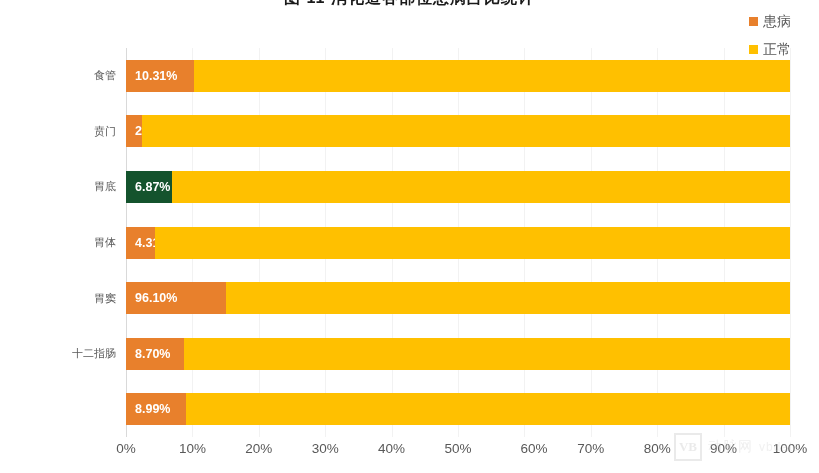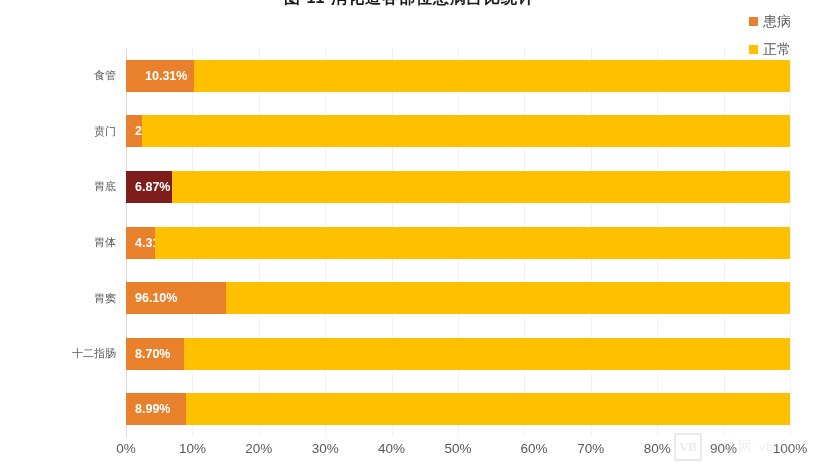--- a/index.html
+++ b/index.html
@@ -128,33 +128,33 @@
         <div class="gridline" style="left: 265.6px;"></div>
         <div class="gridline" style="left: 332px;"></div>
         <div class="gridline" style="left: 398.4px;"></div>
         <div class="gridline" style="left: 464.8px;"></div>
         <div class="gridline" style="left: 531.2px;"></div>
         <div class="gridline" style="left: 597.6px;"></div>
         <div class="gridline" style="left: 664px;"></div>
       </div>
     <div class="barlayer">
         <div class="row" style="top: 11.7857px;">
-          <div class="seg seg-ill" style="left: 0px; width: 68.4584px; background: rgb(232, 128, 44); padding-left: 10px;">
+          <div class="seg seg-ill" style="left: 0px; width: 68.4584px; background: rgb(232, 128, 44);">
             <span class="seg-label">10.31%</span>
           </div>
           <div class="seg seg-normal" style="left: 68.4584px; width: 595.542px; background: rgb(255, 192, 0);"></div>
         </div>
         <div class="row" style="top: 67.3571px;">
           <div class="seg seg-ill" style="left: 0px; width: 15.936px; background: rgb(232, 128, 44);">
             <span class="seg-label">2.40%</span>
           </div>
           <div class="seg seg-normal" style="left: 15.936px; width: 648.064px; background: rgb(255, 192, 0);"></div>
         </div>
         <div class="row" style="top: 122.929px;">
-          <div class="seg seg-ill" style="left: 0px; width: 45.6168px; background: #7f1d1d;">
+          <div class="seg seg-ill" style="left: 0px; width: 45.6168px; background: #14532d;">
             <span class="seg-label">6.87%</span>
           </div>
           <div class="seg seg-normal" style="left: 45.6168px; width: 618.383px; background: rgb(255, 192, 0);"></div>
         </div>
         <div class="row" style="top: 178.5px;">
           <div class="seg seg-ill" style="left: 0px; width: 28.6184px; background: rgb(232, 128, 44);">
             <span class="seg-label">4.31%</span>
           </div>
           <div class="seg seg-normal" style="left: 28.6184px; width: 635.382px; background: rgb(255, 192, 0);"></div>
         </div>

